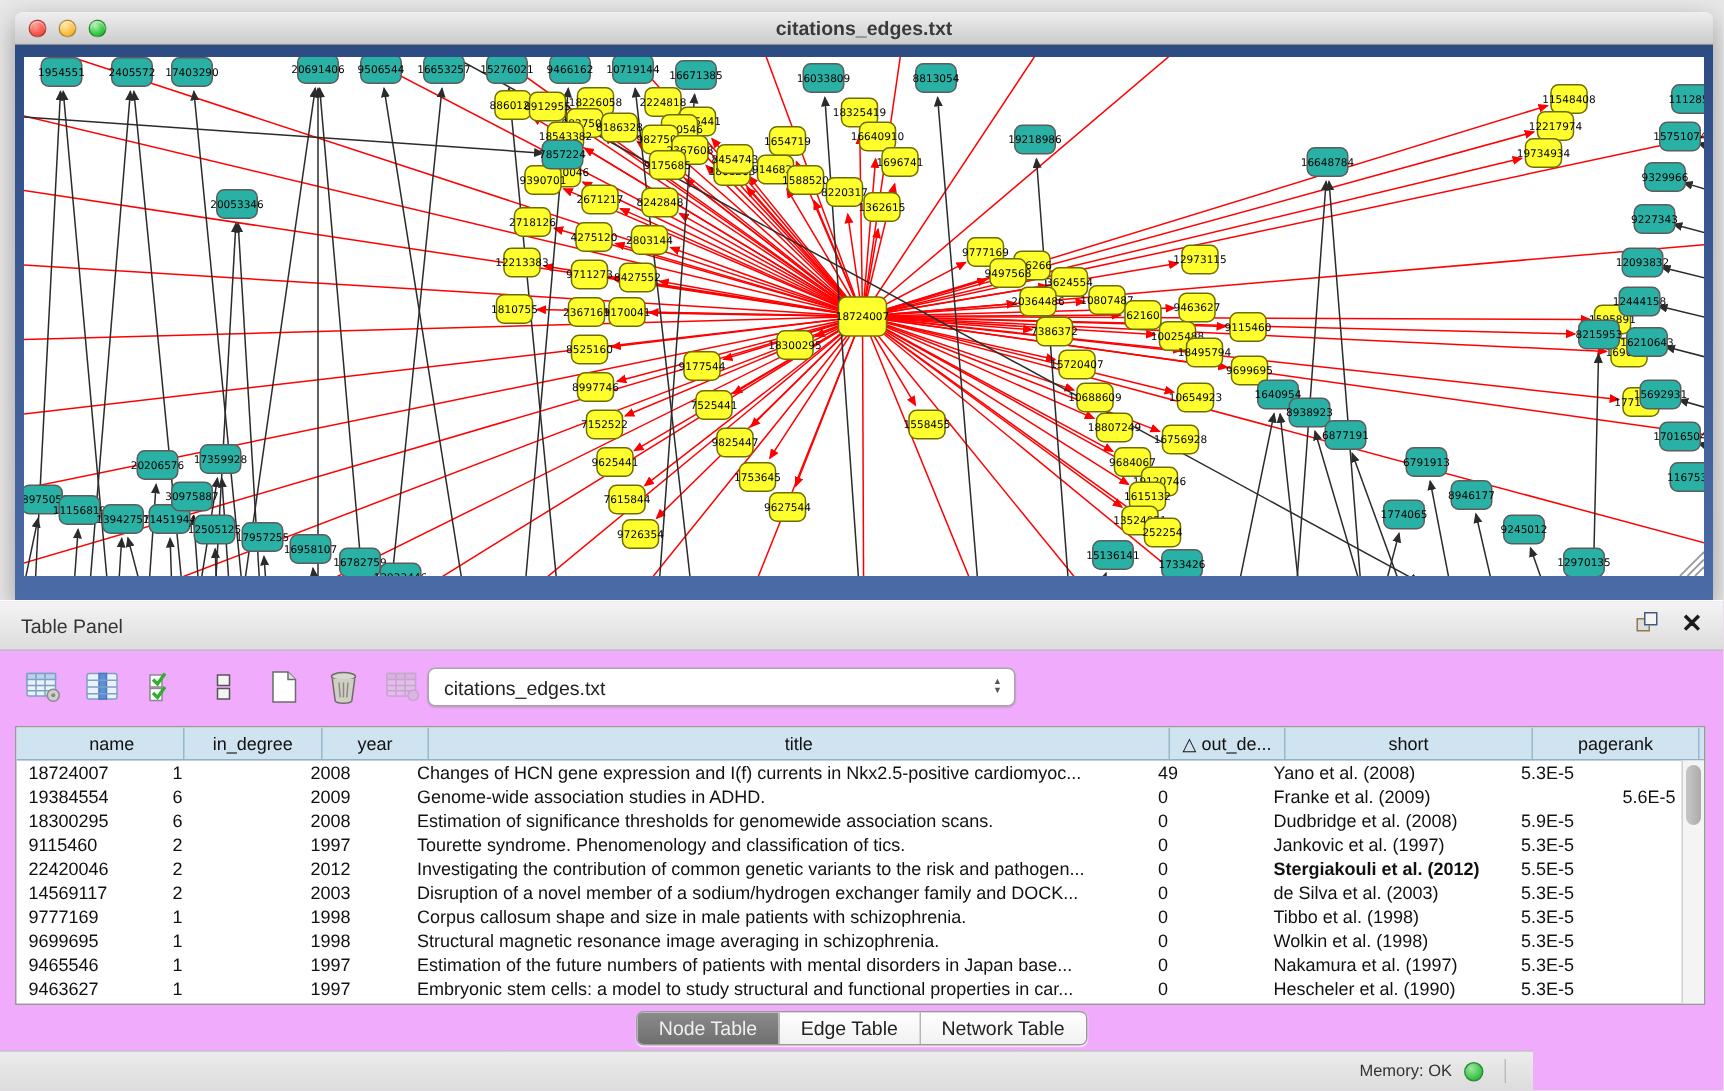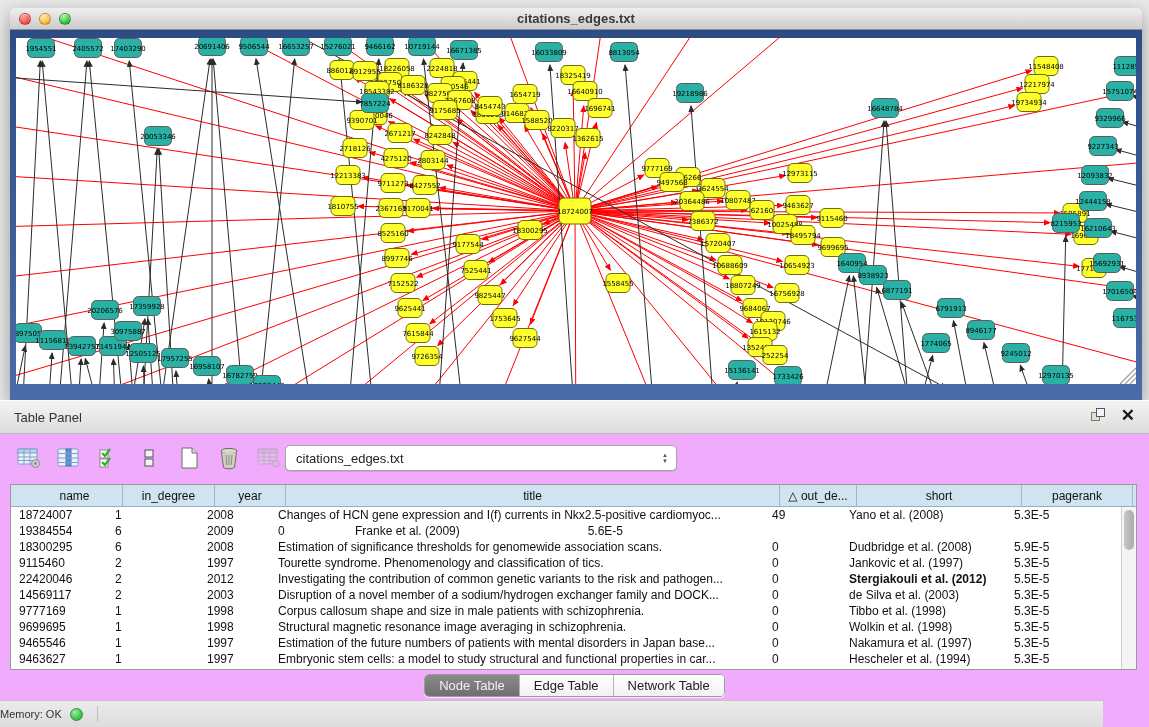--- a/index.html
+++ b/index.html
@@ -59,23 +59,23 @@
   .vscroll { position:absolute; right:0; top:22px; bottom:0; width:15px; background:#f4f4f4; border-left:1px solid #d0d0d0; }
   .vthumb { position:absolute; left:2px; top:3px; width:10px; height:40px; background:linear-gradient(90deg,#c7c7c7,#ababab); border-radius:6px; }
 
   .tabs-row { position:absolute; left:0; top:270px; width:1149px; height:30px; display:flex; justify-content:center; align-items:center; }
   .tab-group { display:flex; border:1px solid #9b9b9b; border-radius:5px; overflow:hidden;
     background:#ffffff; box-shadow:0 1px 1px rgba(255,255,255,.8); }
   .tab { padding:3px 14px; font-size:13px; color:#222; border-right:1px solid #b5b5b5; background:linear-gradient(#ffffff,#f1f1f1); }
   .tab:last-child { border-right:none; }
   .tab.active { background:linear-gradient(#8b8b8b,#6f6f6f); color:#f0f0f0; }
 
-  .status-bar { position:absolute; left:0; bottom:0; width:1103px; height:27px;
+  .status-bar { position:absolute; left:0; bottom:0; width:1022px; height:27px;
     background:linear-gradient(#ececec,#dcdcdc); border-top:1px solid #c2c2c2;
-    display:flex; align-items:center; gap:8px; padding-right:4px; }
+    display:flex; align-items:center; justify-content:flex-end; gap:8px; padding-right:18px; }
   .mem-label { font-size:11px; color:#333; }
   .mem-dot { width:13px; height:13px; border-radius:50%; border:1px solid #2f8f34;
     background:radial-gradient(circle at 35% 30%, #9fe89f, #3ec24a 65%, #2a9c37); }
   .status-divider { width:1px; height:16px; background:#bdbdbd; margin-left:6px; }
 
   
   .icon-svg { display:block; }
 </style>
 </head>
 <body>
@@ -884,20 +884,21 @@
           <div class="cell" style="width: 71px;">2008</div>
           <div class="cell" style="width: 494px;">Changes of HCN gene expression and I(f) currents in Nkx2.5-positive cardiomyoc...</div>
           <div class="cell" style="width: 77px;">49</div>
           <div class="cell" style="width: 165px;">Yano et al. (2008)</div>
           <div class="cell" style="width: 111px;">5.3E-5</div>
         </div>
         <div class="row">
           <div class="cell" style="width: 96px;">19384554</div>
           <div class="cell" style="width: 92px;">6</div>
           <div class="cell" style="width: 71px;">2009</div>
+          <div class="cell" style="width: 494px;">Genome-wide association studies in ADHD.</div>
           <div class="cell" style="width: 77px;">0</div>
           <div class="cell" style="width: 165px;">Franke et al. (2009)</div>
           <div class="cell" style="width: 111px; text-align: right;">5.6E-5</div>
         </div>
         <div class="row">
           <div class="cell" style="width: 96px;">18300295</div>
           <div class="cell" style="width: 92px;">6</div>
           <div class="cell" style="width: 71px;">2008</div>
           <div class="cell" style="width: 494px;">Estimation of significance thresholds for genomewide association scans.</div>
           <div class="cell" style="width: 77px;">0</div>
@@ -957,21 +958,21 @@
           <div class="cell" style="width: 77px;">0</div>
           <div class="cell" style="width: 165px;">Nakamura et al. (1997)</div>
           <div class="cell" style="width: 111px;">5.3E-5</div>
         </div>
         <div class="row">
           <div class="cell" style="width: 96px;">9463627</div>
           <div class="cell" style="width: 92px;">1</div>
           <div class="cell" style="width: 71px;">1997</div>
           <div class="cell" style="width: 494px;">Embryonic stem cells: a model to study structural and functional properties in car...</div>
           <div class="cell" style="width: 77px;">0</div>
-          <div class="cell" style="width: 165px;">Hescheler et al. (1994)</div>
+          <div class="cell" style="width: 165px;">Hescheler et al. (1990)</div>
           <div class="cell" style="width: 111px;">5.3E-5</div>
         </div>
       </div>
     <div class="vscroll">
       <div class="vthumb"></div>
     </div>
   </div>
 
   <div class="tabs-row">
     <div class="tab-group" id="tab-group">

